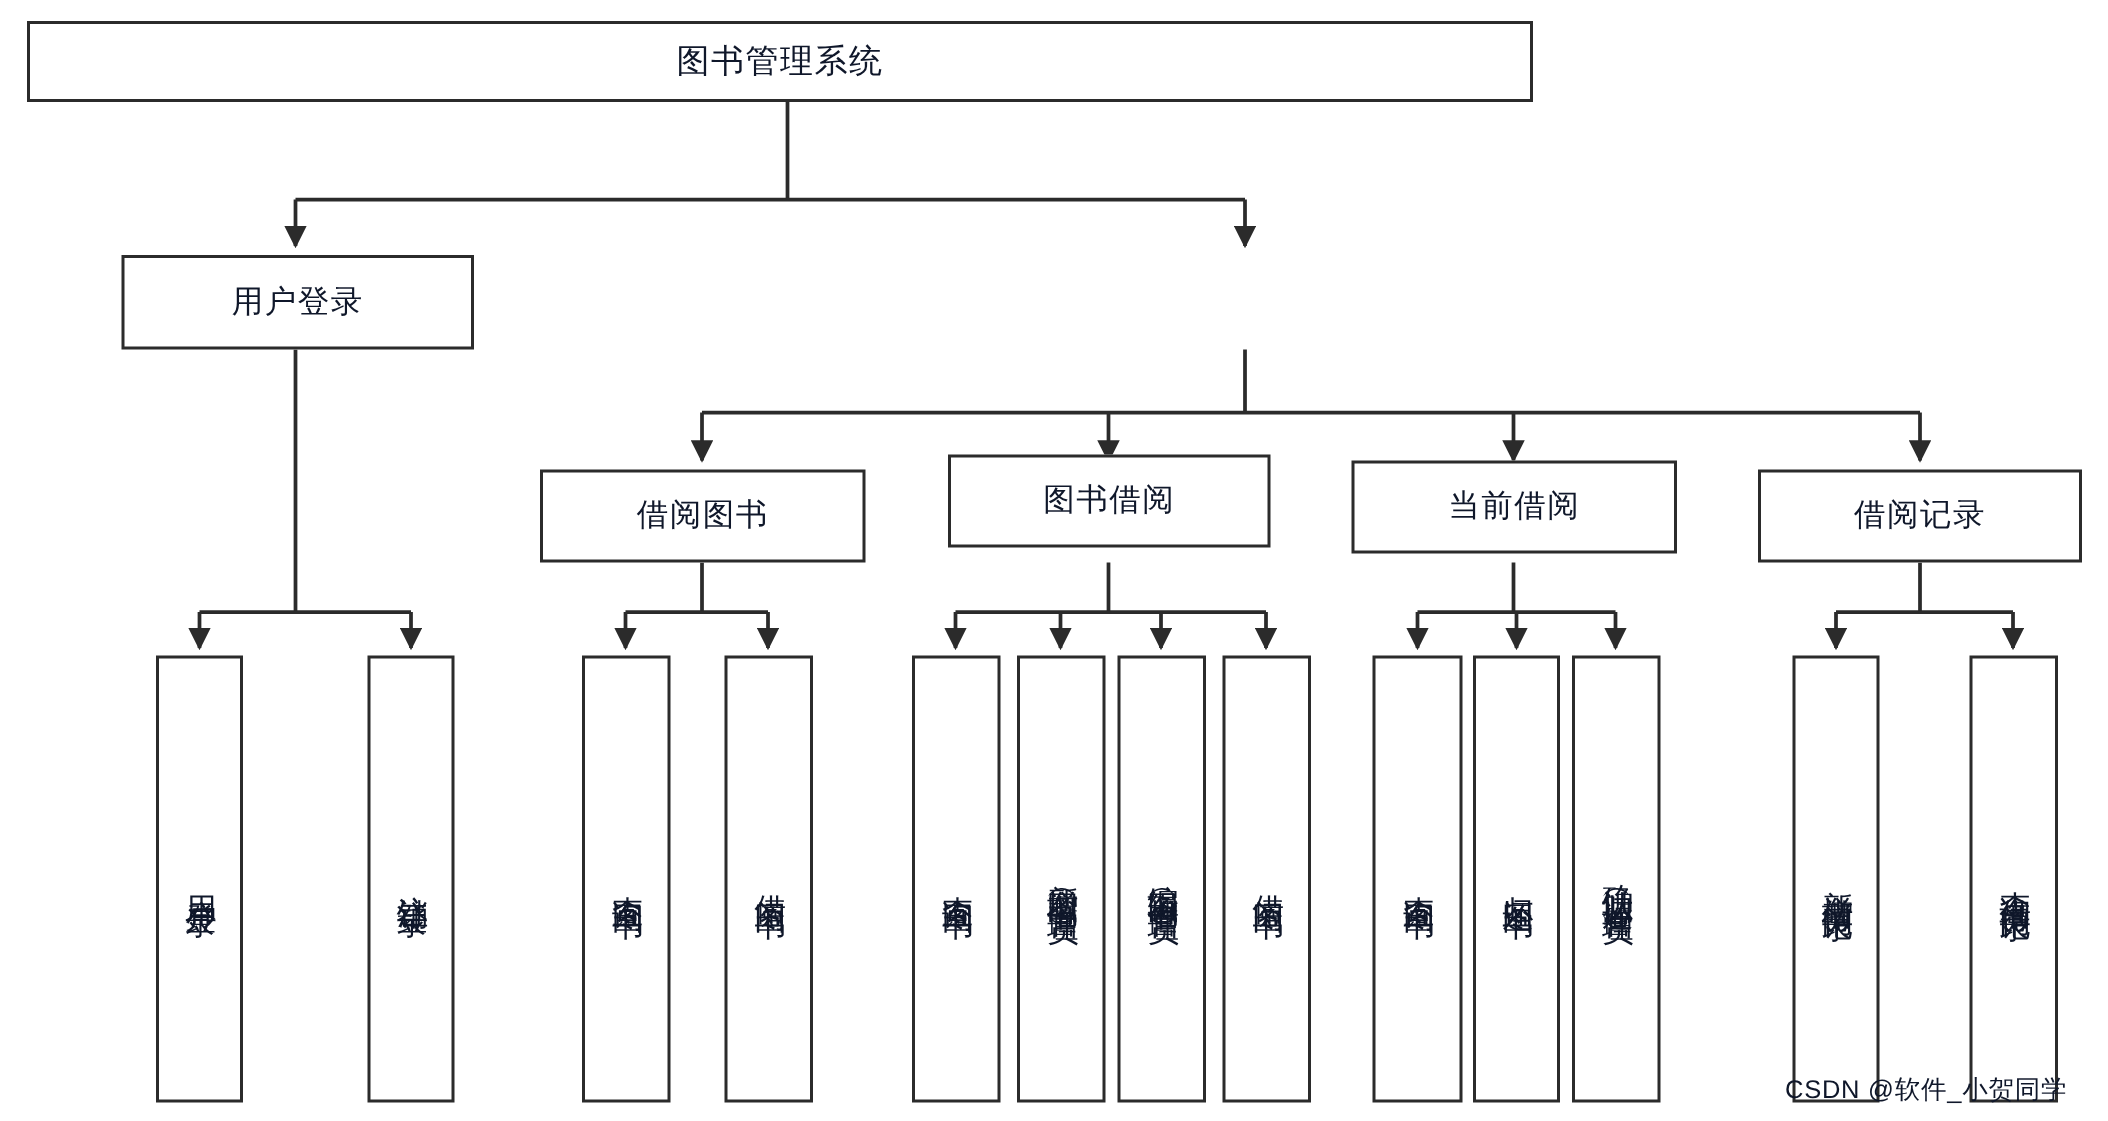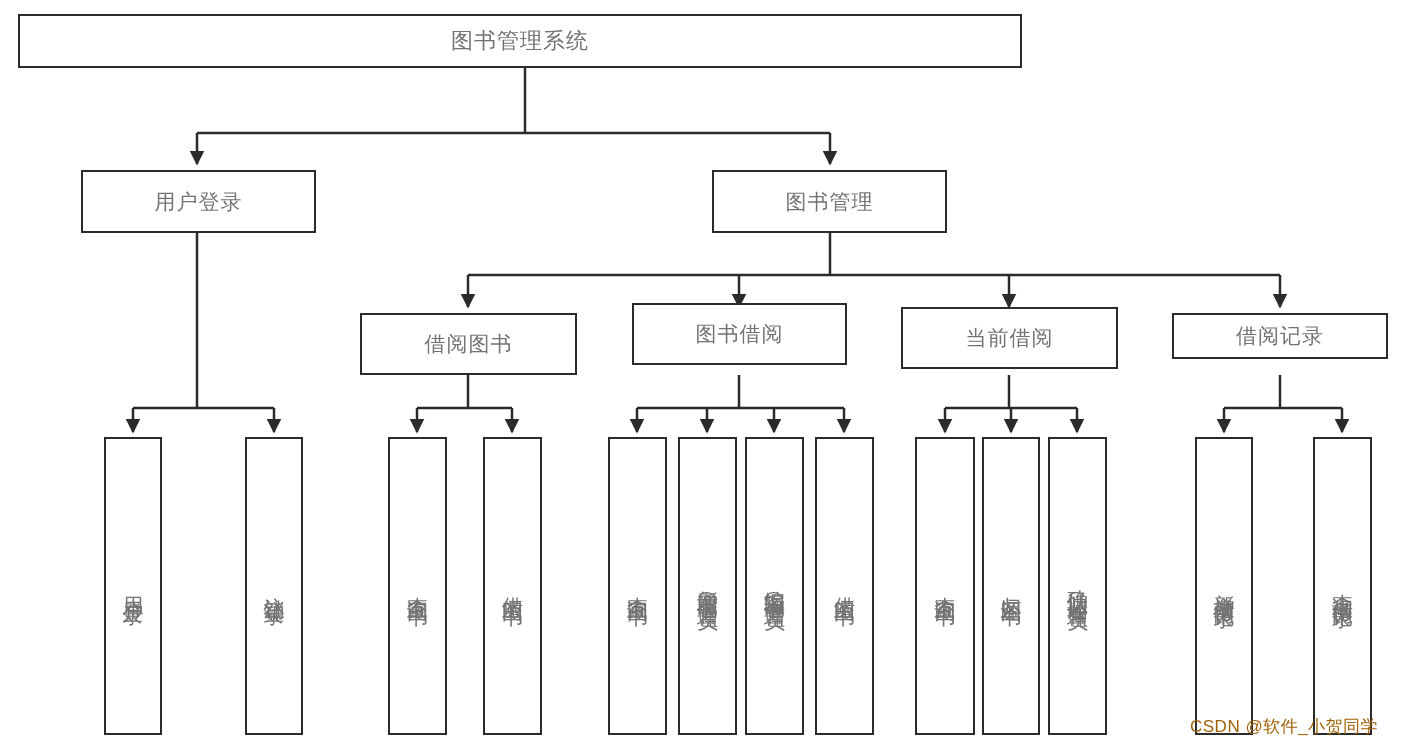--- a/index.html
+++ b/index.html
@@ -27,21 +27,21 @@
     pointer-events: none;
   }
   .node {
     position: absolute;
     box-sizing: border-box;
     border: 2px solid #2b2b2b;
     background: #ffffff;
     display: flex;
     align-items: center;
     justify-content: center;
-    color: #737373;
+    color: #0f172a;
   }
   .node.horiz {
     font-size: 21px;
     letter-spacing: 1px;
     line-height: 1.2;
     text-align: center;
   }
   .node.root {
     font-size: 22px;
   }
@@ -51,21 +51,21 @@
     font-size: 21px;
     letter-spacing: 3px;
     line-height: 1.05;
     padding: 6px 0;
     align-items: center;
     justify-content: center;
     text-align: center;
   }
   .watermark {
     position: absolute;
-    color: #a16207;
+    color: #0f172a;
     font-size: 17px;
     letter-spacing: 0.5px;
     white-space: nowrap;
     user-select: none;
   }
 </style>
 </head>
 <body>
 
 <div id="canvas">
@@ -116,26 +116,25 @@
       <path d="M 1280 375 L 1280 408"></path>
       <path d="M 1224 408 L 1342 408"></path>
       <path d="M 1224 408 L 1224 432" marker-end="url(#arrow)"></path>
       <path d="M 1342 408 L 1342 432" marker-end="url(#arrow)"></path>
     </g>
   </svg>
 
   <div class="node horiz root" style="left:18px; top:14px; width:1004px; height:54px;">图书管理系统</div>
 
   <div class="node horiz" style="left:81px; top:170px; width:235px; height:63px;">用户登录</div>
-  <div class="node horiz" style="left:712px; top:170px; width:235px; height:63px;">图书管理</div>
 
   <div class="node horiz" style="left:360px; top:313px; width:217px; height:62px;">借阅图书</div>
   <div class="node horiz" style="left:632px; top:303px; width:215px; height:62px;">图书借阅</div>
   <div class="node horiz" style="left:901px; top:307px; width:217px; height:62px;">当前借阅</div>
-  <div class="node horiz" style="left:1172px; top:313px; width:216px; height:46px;">借阅记录</div>
+  <div class="node horiz" style="left:1172px; top:313px; width:216px; height:62px;">借阅记录</div>
 
   <div class="node vert" style="left:104px; top:437px; width:58px; height:298px;">用户登录</div>
   <div class="node vert" style="left:245px; top:437px; width:58px; height:298px;">注销登录</div>
 
   <div class="node vert" style="left:388px; top:437px; width:59px; height:298px;">查询图书</div>
   <div class="node vert" style="left:483px; top:437px; width:59px; height:298px;">借阅图书</div>
 
   <div class="node vert" style="left:608px; top:437px; width:59px; height:298px;">查询图书</div>
   <div class="node vert" style="left:678px; top:437px; width:59px; height:298px;">新增图书（管理员）</div>
   <div class="node vert" style="left:745px; top:437px; width:59px; height:298px;">编辑图书（管理员）</div>

